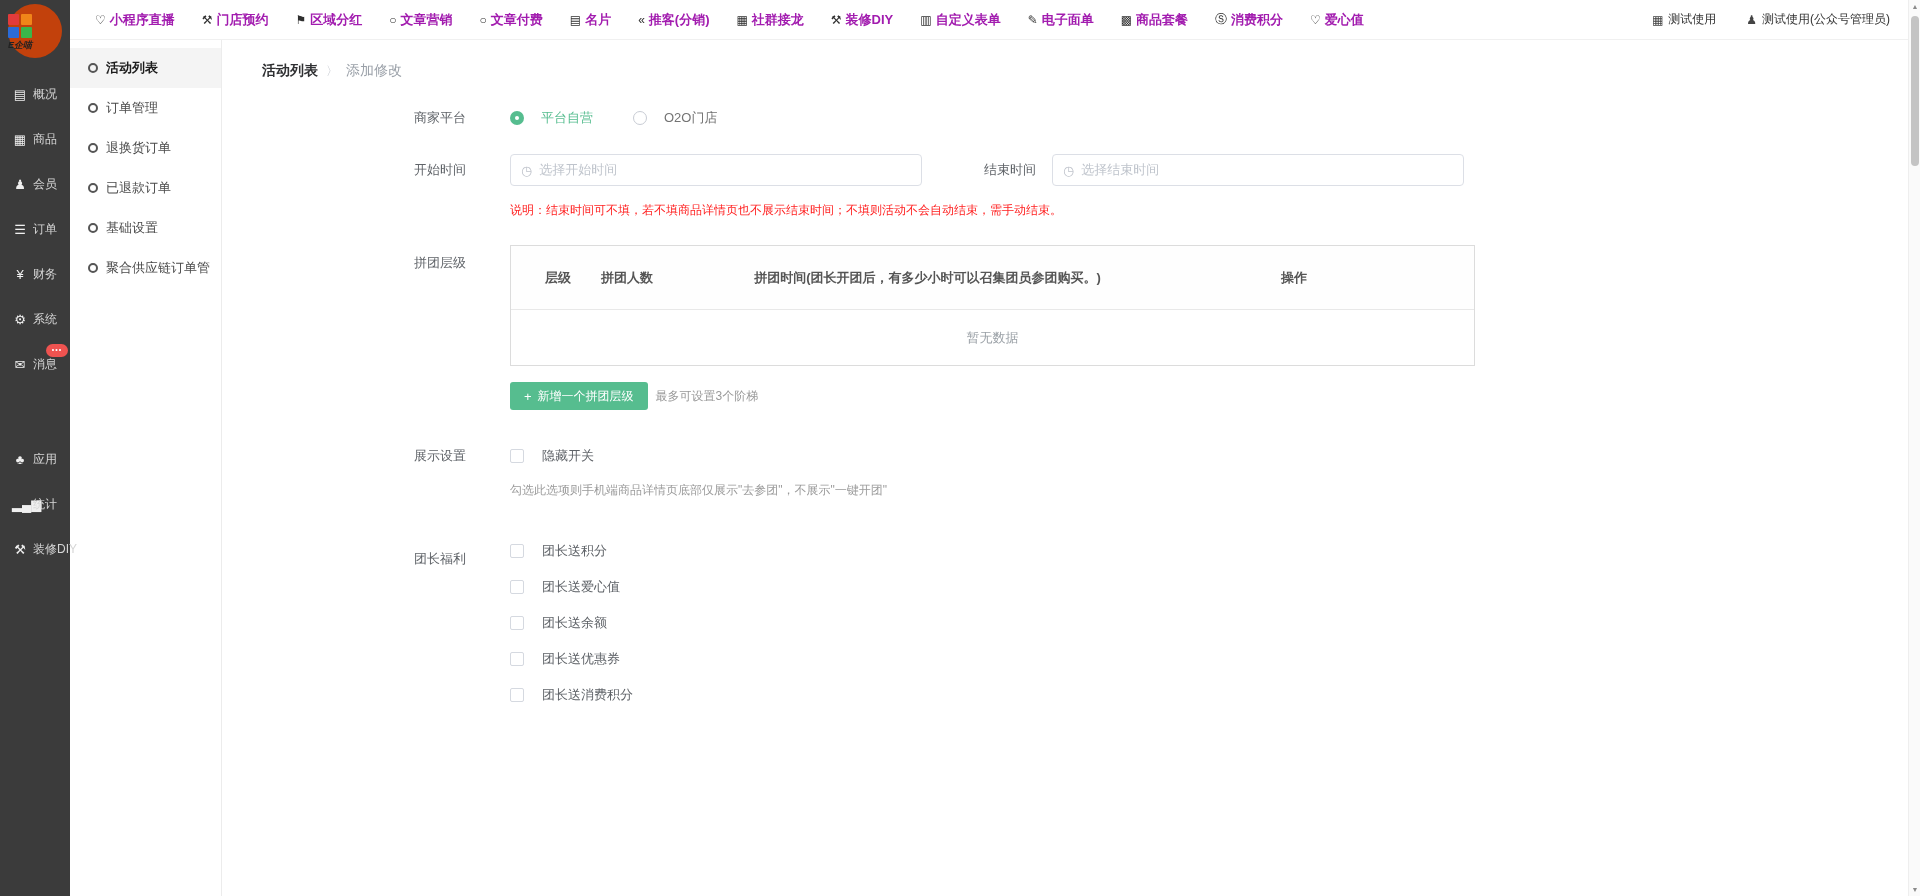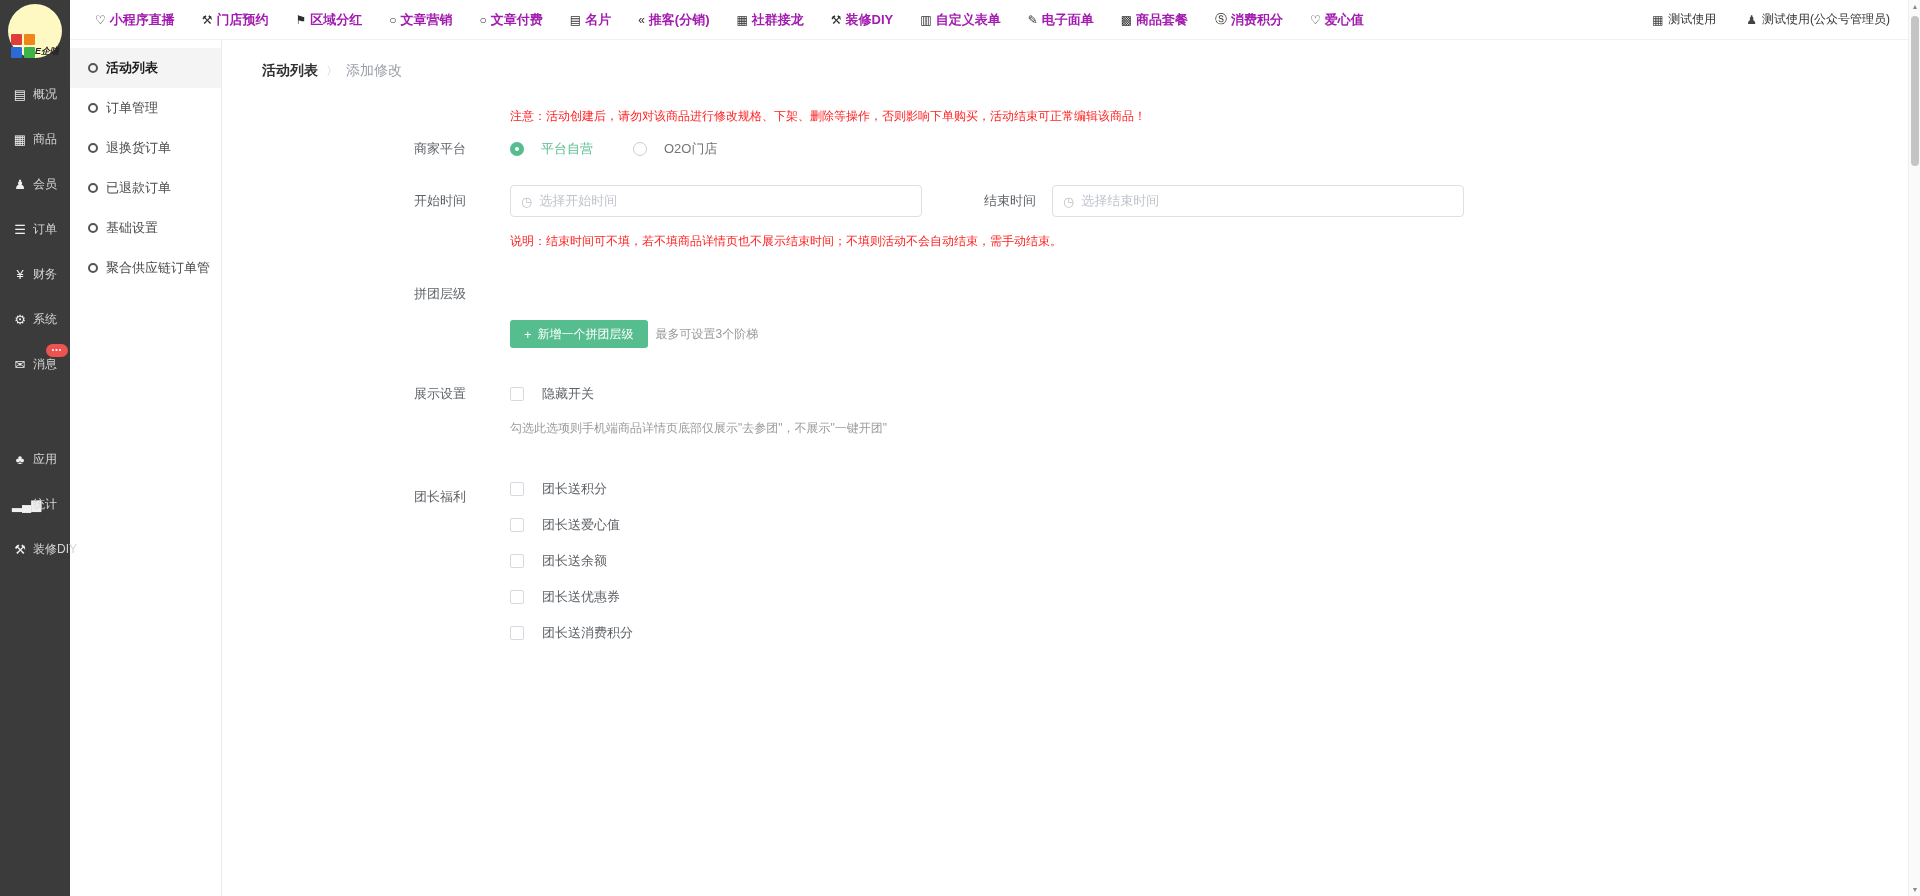--- a/index.html
+++ b/index.html
@@ -2,22 +2,22 @@
 <html style="--green: #56bd8f; --red: #ff2222; --badge: #ef5350;"><head>
 <meta charset="utf-8">
 <style>
   * { margin:0; padding:0; box-sizing:border-box; }
   html,body { width:1920px; height:896px; overflow:hidden; background:#fff;
     font-family:"Liberation Sans","DejaVu Sans",sans-serif; color:#333; }
   :root { --green:#56bd8f; --red:#ff2222; --badge:#ef5350; }
 
   
   .sidebar { position:absolute; left:0; top:0; width:70px; height:896px; background:#3b3b3b; z-index:30; }
-  .logo { width:54px; height:54px; background:#fef9c3; border-radius:50%; margin:4px auto 14px;
-    display:flex; flex-direction:row; align-items:flex-end; justify-content:center; cursor:pointer; }
+  .logo { width:54px; height:54px; background:#c2410c; border-radius:50%; margin:4px auto 14px;
+    display:flex; flex-direction:column; align-items:flex-start; justify-content:center; cursor:pointer; }
   .logo-blocks { display:grid; grid-template-columns:11px 11px; grid-template-rows:11px 11px; gap:2px; margin-top:3px;}
   .logo-blocks span { display:block; border-radius:1px; }
   .lb1{background:#e23b3b;} .lb2{background:#f08519;} .lb3{background:#2b6bd8;} .lb4{background:#3bb54a;}
   .logo-text { font-size:9px; font-weight:bold; font-style:italic; color:#222; margin-top:1px; letter-spacing:0; }
   .side-item { position:relative; height:45px; display:flex; align-items:center; justify-content:flex-start;
     padding-left:12px; cursor:pointer; }
   .side-item .ic { width:16px; font-size:13px; color:#f0f0f0; margin-right:5px; text-align:center; flex:none;}
   .side-item .side-label { font-size:12px; color:#d6d6d6; white-space:nowrap; }
   .side-gap { height:50px; }
   .side-badge { position:absolute; top:2px; right:2px; min-width:22px; height:13px; background:var(--badge);
@@ -285,24 +285,20 @@
 
   <main class="main">
     <div class="crumb">
       <span class="crumb-main">活动列表</span>
       <span class="crumb-sep">〉</span>
       <span class="crumb-cur">添加修改</span>
     </div>
 
     <div class="form">
 
-      <div class="row warn-row">
-        <div class="lbl"></div>
-        <div class="warning">注意：活动创建后，请勿对该商品进行修改规格、下架、删除等操作，否则影响下单购买，活动结束可正常编辑该商品！</div>
-      </div>
 
       <div class="row platform">
         <div class="lbl">商家平台</div>
         <div class="ctl radios">
           <label class="radio-opt">
             <span class="radio on"></span>
             <span class="radio-label green">平台自营</span>
           </label>
           <label class="radio-opt">
             <span class="radio off"></span>
@@ -328,20 +324,33 @@
         </div>
       </div>
 
       <div class="row rednote">
         <div class="lbl"></div>
         <div class="red-note">说明：结束时间可不填，若不填商品详情页也不展示结束时间；不填则活动不会自动结束，需手动结束。</div>
       </div>
 
       <div class="row levels">
         <div class="lbl top">拼团层级</div>
+        <div class="ctl col">
+          <div class="gtable">
+            <div class="gt-head" id="gt-head">
+                <span class="gt-c1">层级</span>
+                <span class="gt-c2">拼团人数</span>
+                <span class="gt-c3">拼团时间(团长开团后，有多少小时可以召集团员参团购买。)</span>
+                <span class="gt-c4">操作</span>
+              </div>
+            <div class="gt-body">
+              <span class="empty">暂无数据</span>
+            </div>
+          </div>
+        </div>
       </div>
 
       <div class="row addlevel">
         <div class="lbl"></div>
         <div class="ctl">
           <button class="btn green small">
             <span class="plus">+</span>
             <span>新增一个拼团层级</span>
           </button>
           <span class="gray-note-inline">最多可设置3个阶梯</span>

